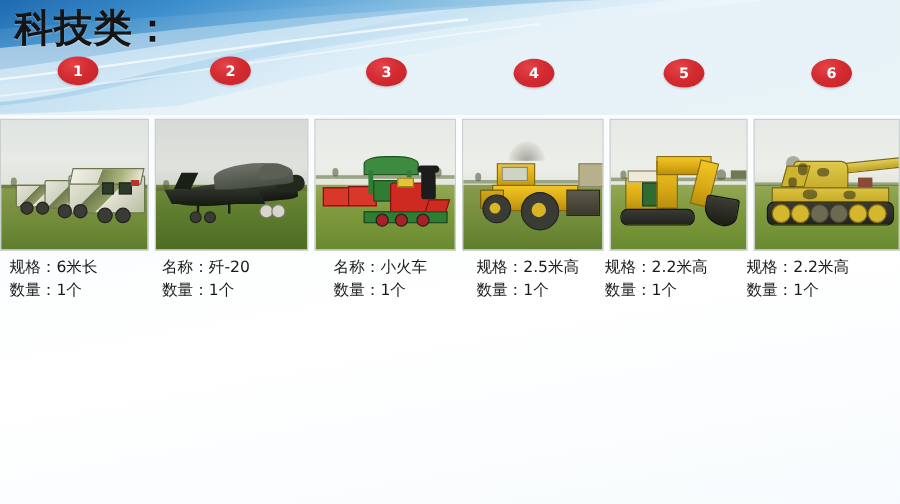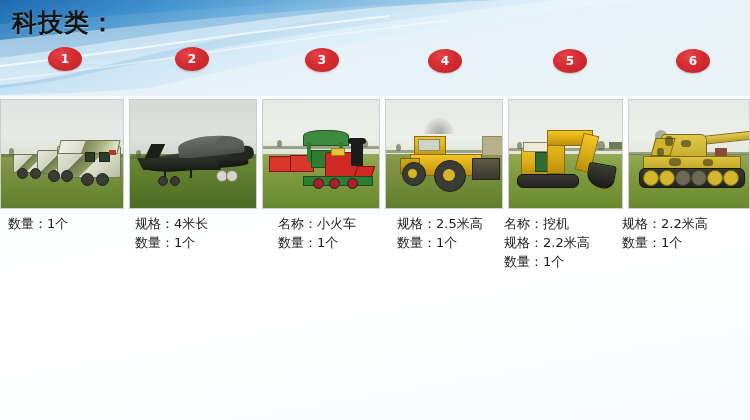--- a/index.html
+++ b/index.html
@@ -29,21 +29,21 @@
     left: 0; top: 0;
     width: 750px; height: 96px;
     overflow: hidden;
   }
   #banner svg { display: block; }
 
   #title {
     position: absolute;
     left: 12px;
     top: 8px;
-    font-size: 25px;
+    font-size: 32px;
     line-height: 30px;
     font-weight: 700;
     color: #141414;
     letter-spacing: 1px;
     white-space: nowrap;
     z-index: 5;
     text-shadow: 0 1px 1px rgba(255,255,255,0.35);
   }
 
   
@@ -407,40 +407,40 @@
       <div class="wheel" style="left:62px; top:70px; width:14px; height:14px; background:#6c6a52; border-color:#44422f;"></div>
       <div class="wheel" style="left:78px; top:70px; width:14px; height:14px; background:#d4b72d; border-color:#7d6a12;"></div>
       <div class="wheel" style="left:94px; top:70px; width:14px; height:14px; background:#d4b72d; border-color:#7d6a12;"></div>
     </div>
 
   </div>
 
   <div id="specs">
 
     <div class="spec" style="left:8px;">
+      <span class="line">规格：6米长</span>
       <span class="line">数量：1个</span>
     </div>
 
     <div class="spec" style="left:135px;">
-      <span class="line">规格：4米长</span>
+      <span class="line">名称：歼-20</span>
       <span class="line">数量：1个</span>
     </div>
 
     <div class="spec" style="left:278px;">
       <span class="line">名称：小火车</span>
       <span class="line">数量：1个</span>
     </div>
 
     <div class="spec" style="left:397px;">
       <span class="line">规格：2.5米高</span>
       <span class="line">数量：1个</span>
     </div>
 
     <div class="spec" style="left:504px;">
-      <span class="line">名称：挖机</span>
       <span class="line">规格：2.2米高</span>
       <span class="line">数量：1个</span>
     </div>
 
     <div class="spec" style="left:622px;">
       <span class="line">规格：2.2米高</span>
       <span class="line">数量：1个</span>
     </div>
 
   </div>

